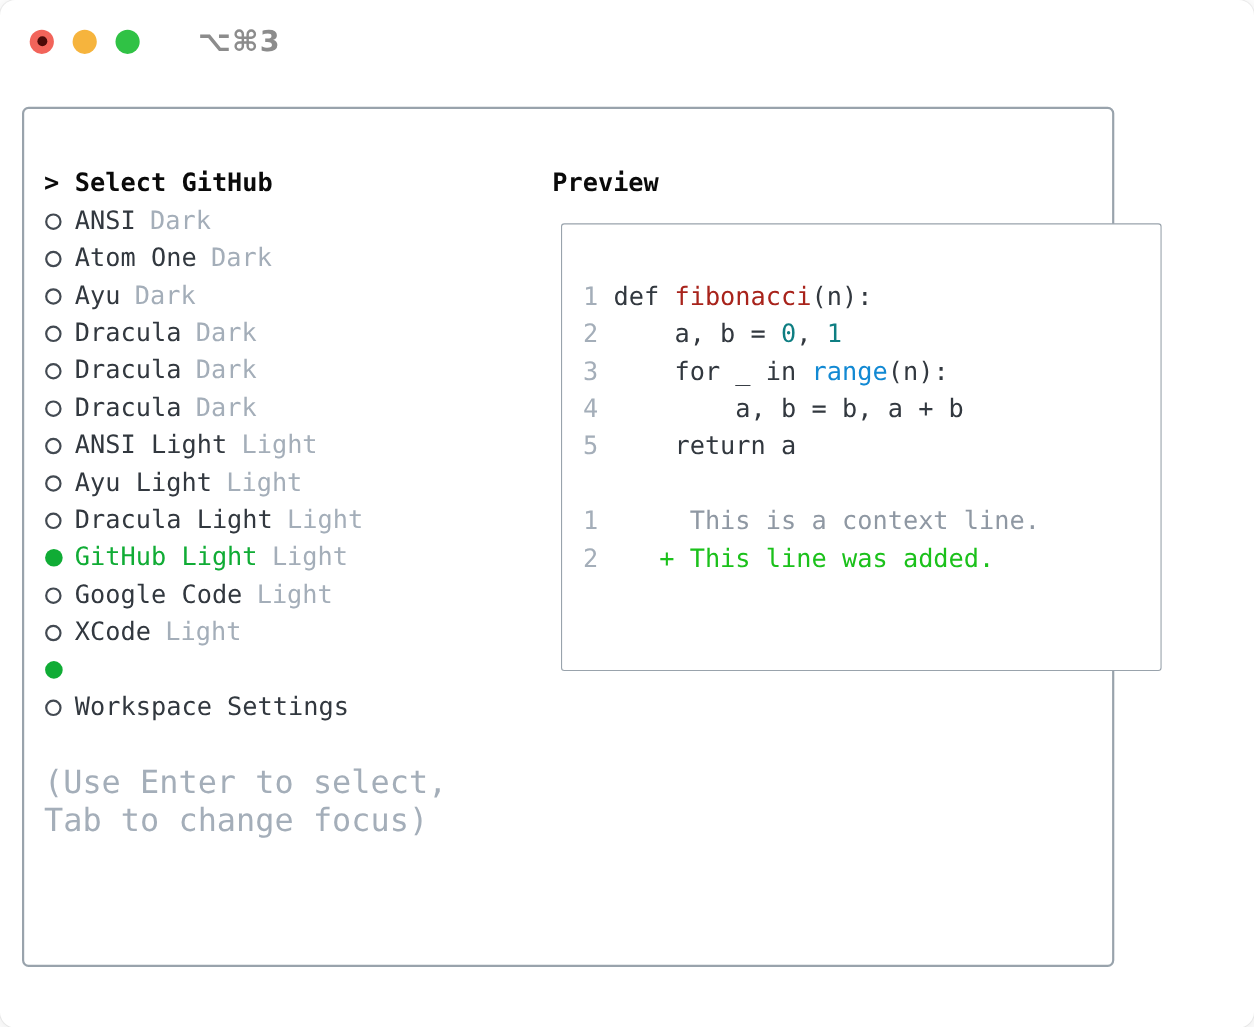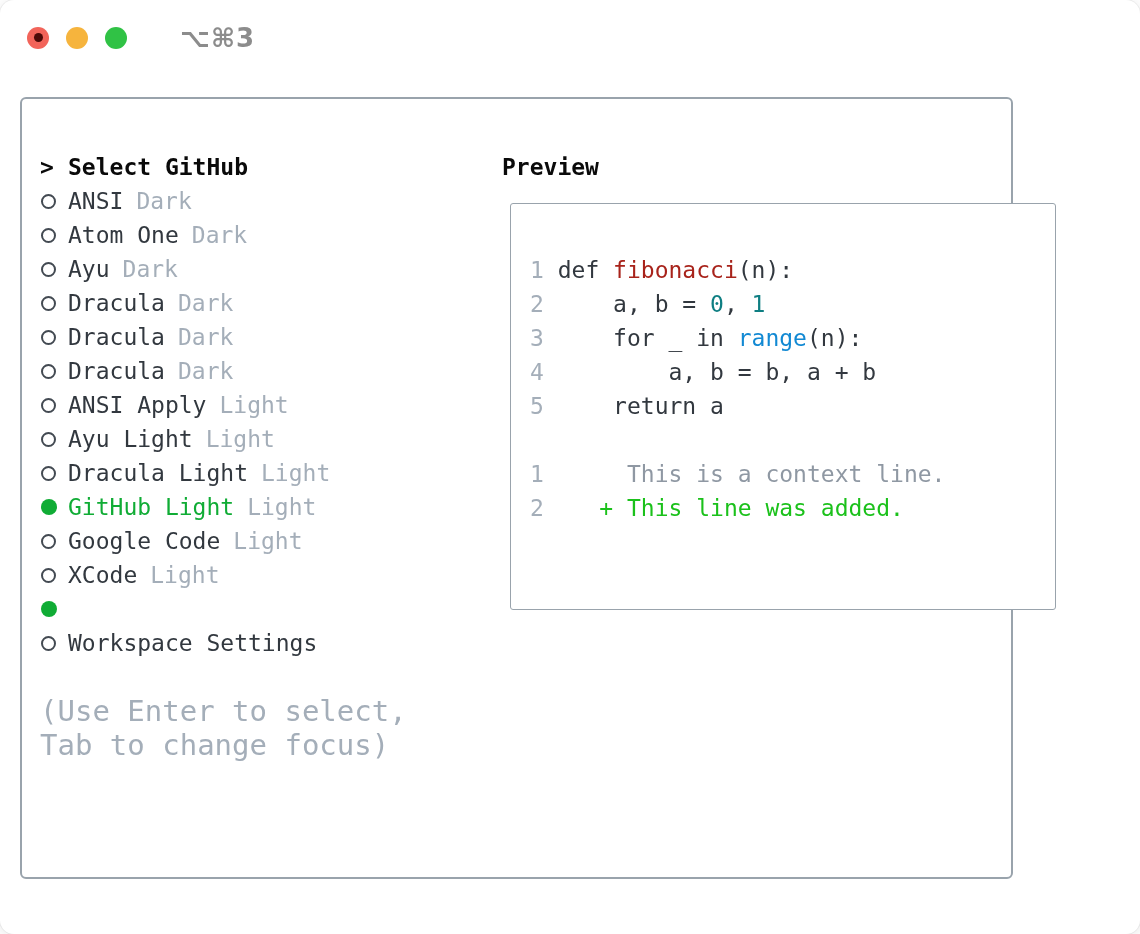--- a/index.html
+++ b/index.html
@@ -96,21 +96,21 @@
         <span class="section-title">Select GitHub</span>
       </div>
 
       <div id="theme-list">
           <div class="row"><span class="icon-cell"><span class="radio"></span></span><span class="opt-name">ANSI</span><span class="opt-tag">Dark</span></div>
           <div class="row"><span class="icon-cell"><span class="radio"></span></span><span class="opt-name">Atom One</span><span class="opt-tag">Dark</span></div>
           <div class="row"><span class="icon-cell"><span class="radio"></span></span><span class="opt-name">Ayu</span><span class="opt-tag">Dark</span></div>
           <div class="row"><span class="icon-cell"><span class="radio"></span></span><span class="opt-name">Dracula</span><span class="opt-tag">Dark</span></div>
           <div class="row"><span class="icon-cell"><span class="radio"></span></span><span class="opt-name">Dracula</span><span class="opt-tag">Dark</span></div>
           <div class="row"><span class="icon-cell"><span class="radio"></span></span><span class="opt-name">Dracula</span><span class="opt-tag">Dark</span></div>
-          <div class="row"><span class="icon-cell"><span class="radio"></span></span><span class="opt-name">ANSI Apply</span><span class="opt-tag">Light</span></div>
+          <div class="row"><span class="icon-cell"><span class="radio"></span></span><span class="opt-name">ANSI Light</span><span class="opt-tag">Light</span></div>
           <div class="row"><span class="icon-cell"><span class="radio"></span></span><span class="opt-name">Ayu Light</span><span class="opt-tag">Light</span></div>
           <div class="row"><span class="icon-cell"><span class="radio"></span></span><span class="opt-name">Dracula Light</span><span class="opt-tag">Light</span></div>
           <div class="row"><span class="icon-cell"><span class="radio on"></span></span><span class="opt-name sel">GitHub Light</span><span class="opt-tag">Light</span></div>
           <div class="row"><span class="icon-cell"><span class="radio"></span></span><span class="opt-name">Google Code</span><span class="opt-tag">Light</span></div>
           <div class="row"><span class="icon-cell"><span class="radio"></span></span><span class="opt-name">XCode</span><span class="opt-tag">Light</span></div>
         </div>
 
       <div id="apply-list">
           <div class="row"><span class="icon-cell"><span class="radio on"></span></span></div>
           <div class="row"><span class="icon-cell"><span class="radio"></span></span><span class="opt-name">Workspace Settings</span></div>

